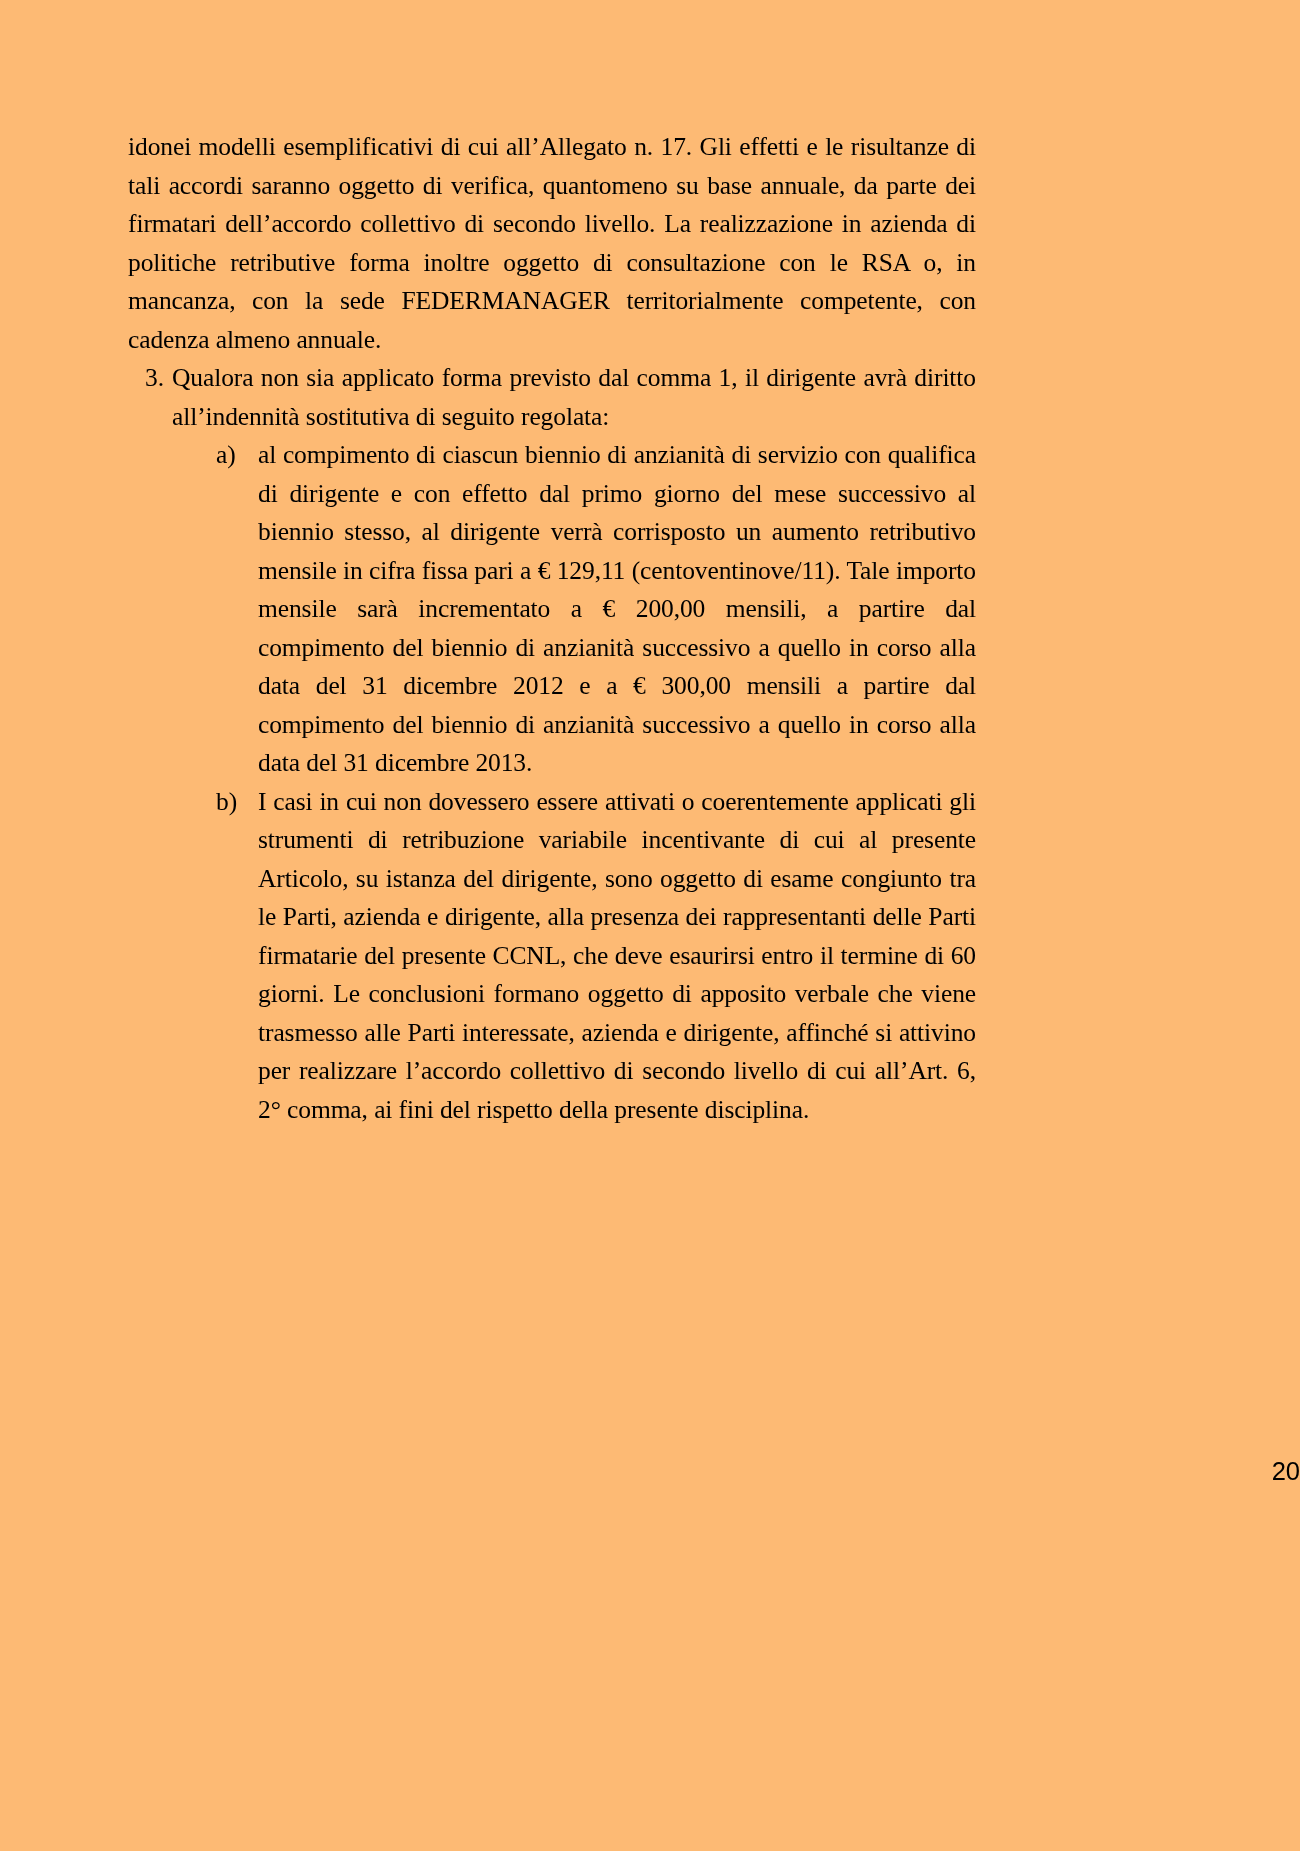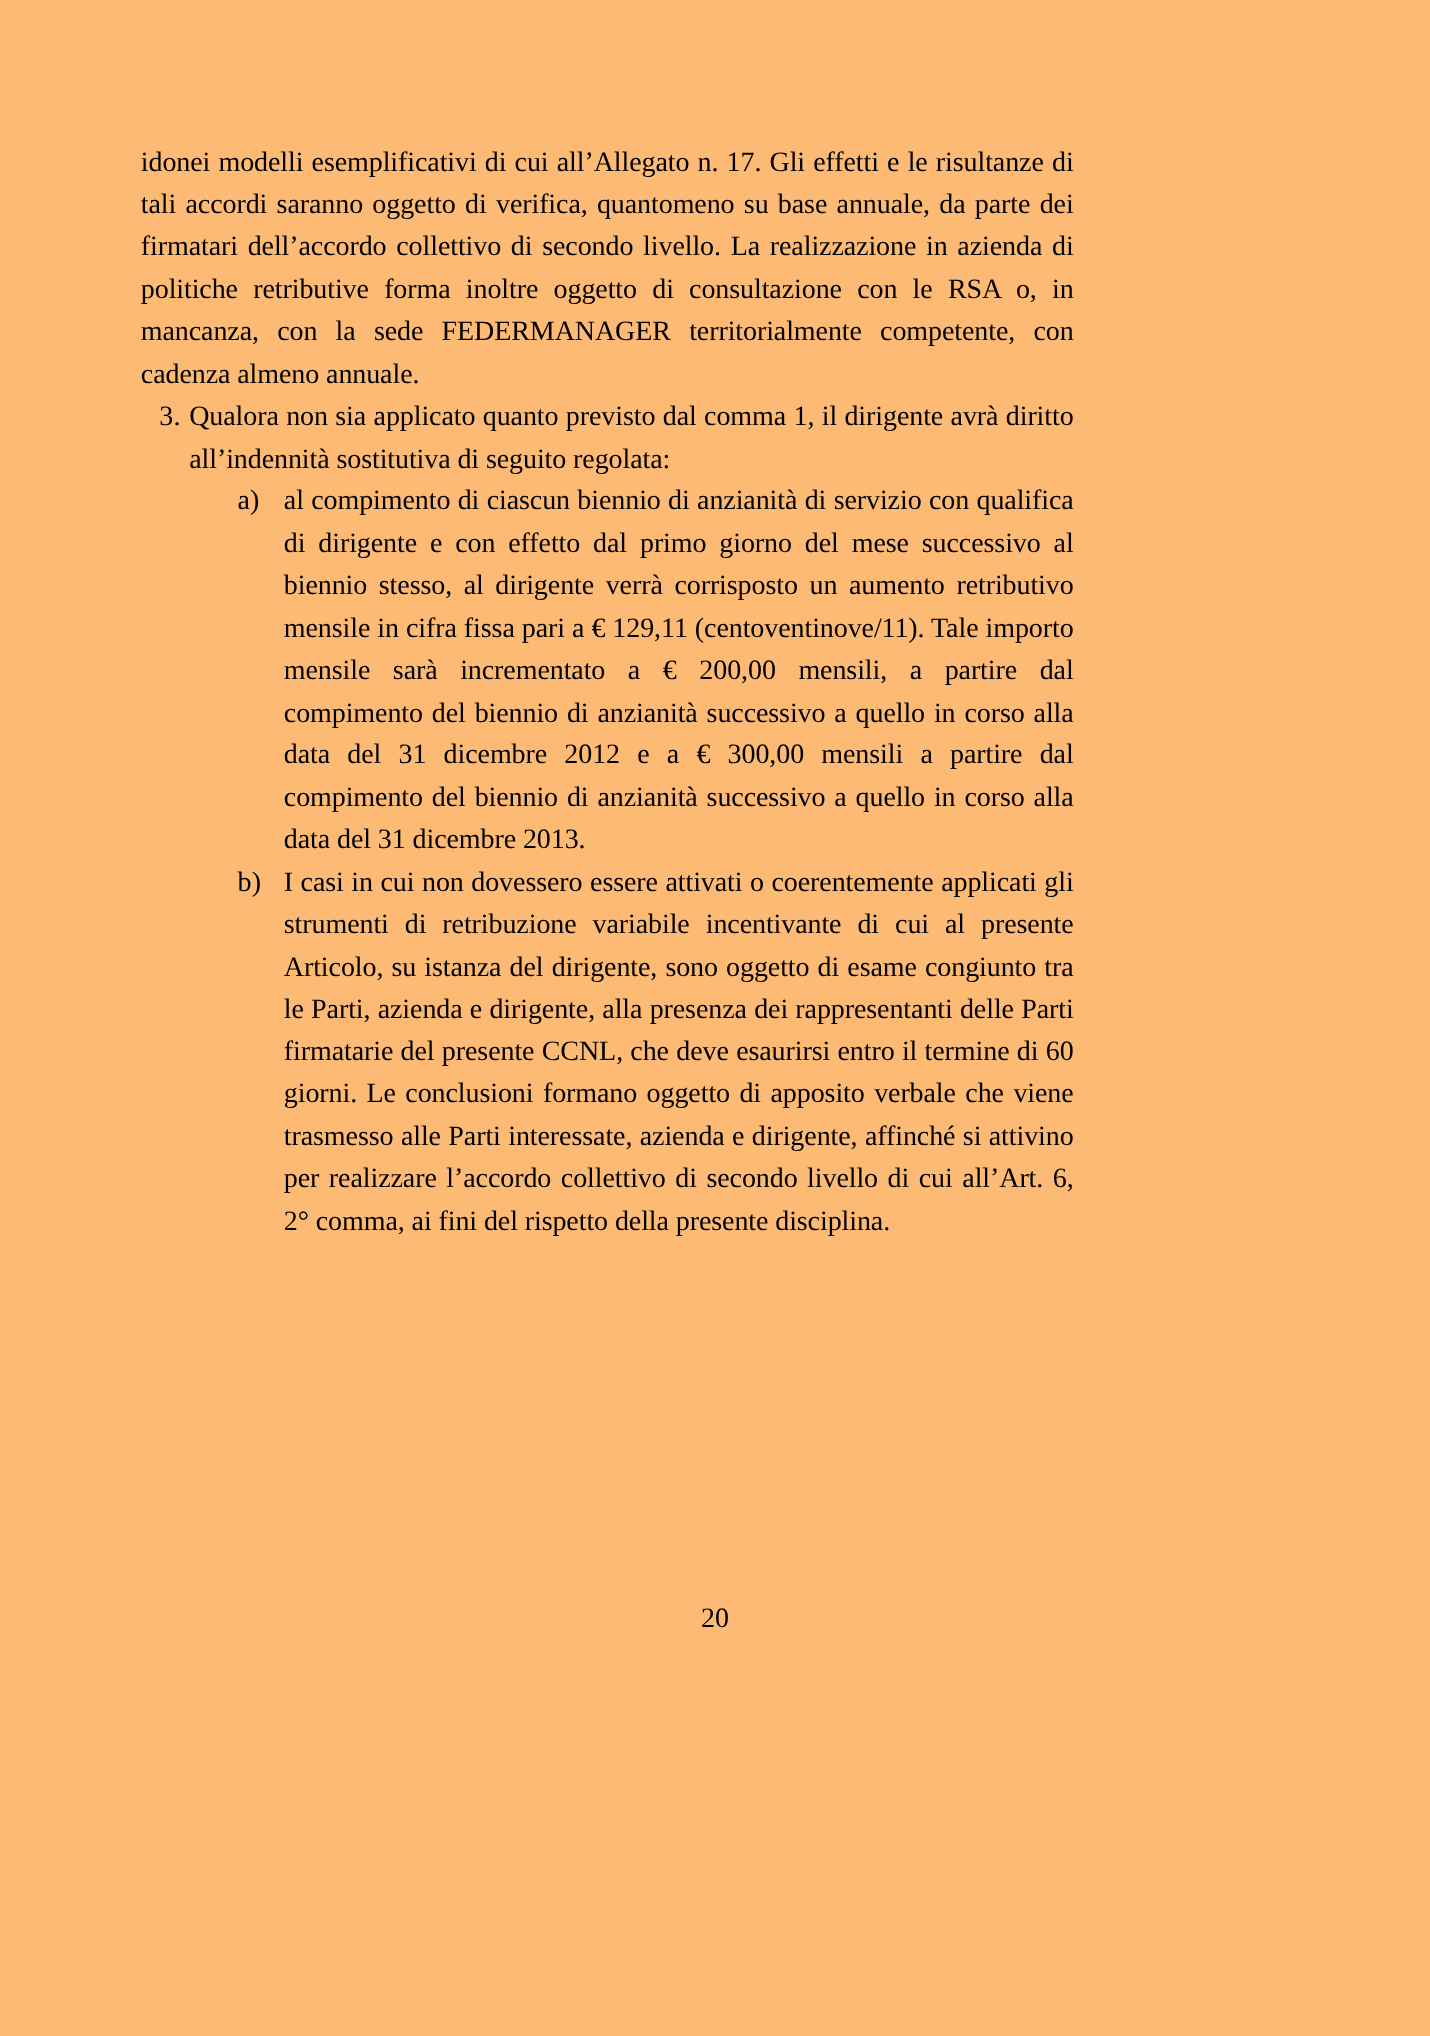--- a/index.html
+++ b/index.html
@@ -79,42 +79,42 @@
   }
   .letter-item .body {
     text-align: justify;
     text-justify: inter-word;
   }
   .page-number {
     position: absolute;
     left: 0;
     top: 1455px;
     width: 1300px;
-    text-align: center;
+    text-align: right;
     font-size: 25.5px;
     line-height: 32px;
-    font-family: Liberation Serif, serif;
+    font-family: Liberation Sans, sans-serif;
   }
   
   .para:last-child, .body {
     text-align-last: left;
   }
 </style>
 </head>
 <body>
 
 <div class="page">
 
   <div class="content">
 
     <div class="para cont">idonei modelli esemplificativi di cui all’Allegato n. 17. Gli effetti e le risultanze di tali accordi saranno oggetto di verifica, quantomeno su base annuale, da parte dei firmatari dell’accordo collettivo di secondo livello. La realizzazione in azienda di politiche retributive forma inoltre oggetto di consultazione con le RSA o, in mancanza, con la sede FEDERMANAGER territorialmente competente, con cadenza almeno annuale.</div>
 
     <div class="num-item">
       <span class="marker">3.</span>
-      <div class="para">Qualora non sia applicato quanto previsto dal comma 1, il dirigente avrà diritto all’indennità sostitutiva di seguito regolata:</div>
+      <div class="para">Qualora non sia applicato forma previsto dal comma 1, il dirigente avrà diritto all’indennità sostitutiva di seguito regolata:</div>
 
       <div class="letter-list">
 
         <div class="letter-item">
           <span class="marker">a)</span>
           <div class="para body">al compimento di ciascun biennio di anzianità di servizio con qualifica di dirigente e con effetto dal primo giorno del mese successivo al biennio stesso, al dirigente verrà corrisposto un aumento retributivo mensile in cifra fissa pari a € 129,11 (centoventinove/11). Tale importo mensile sarà incrementato a € 200,00 mensili, a partire dal compimento del biennio di anzianità successivo a quello in corso alla data del 31 dicembre 2012 e a € 300,00 mensili a partire dal compimento del biennio di anzianità successivo a quello in corso alla data del 31 dicembre 2013.</div>
         </div>
 
         <div class="letter-item">
           <span class="marker">b)</span>

